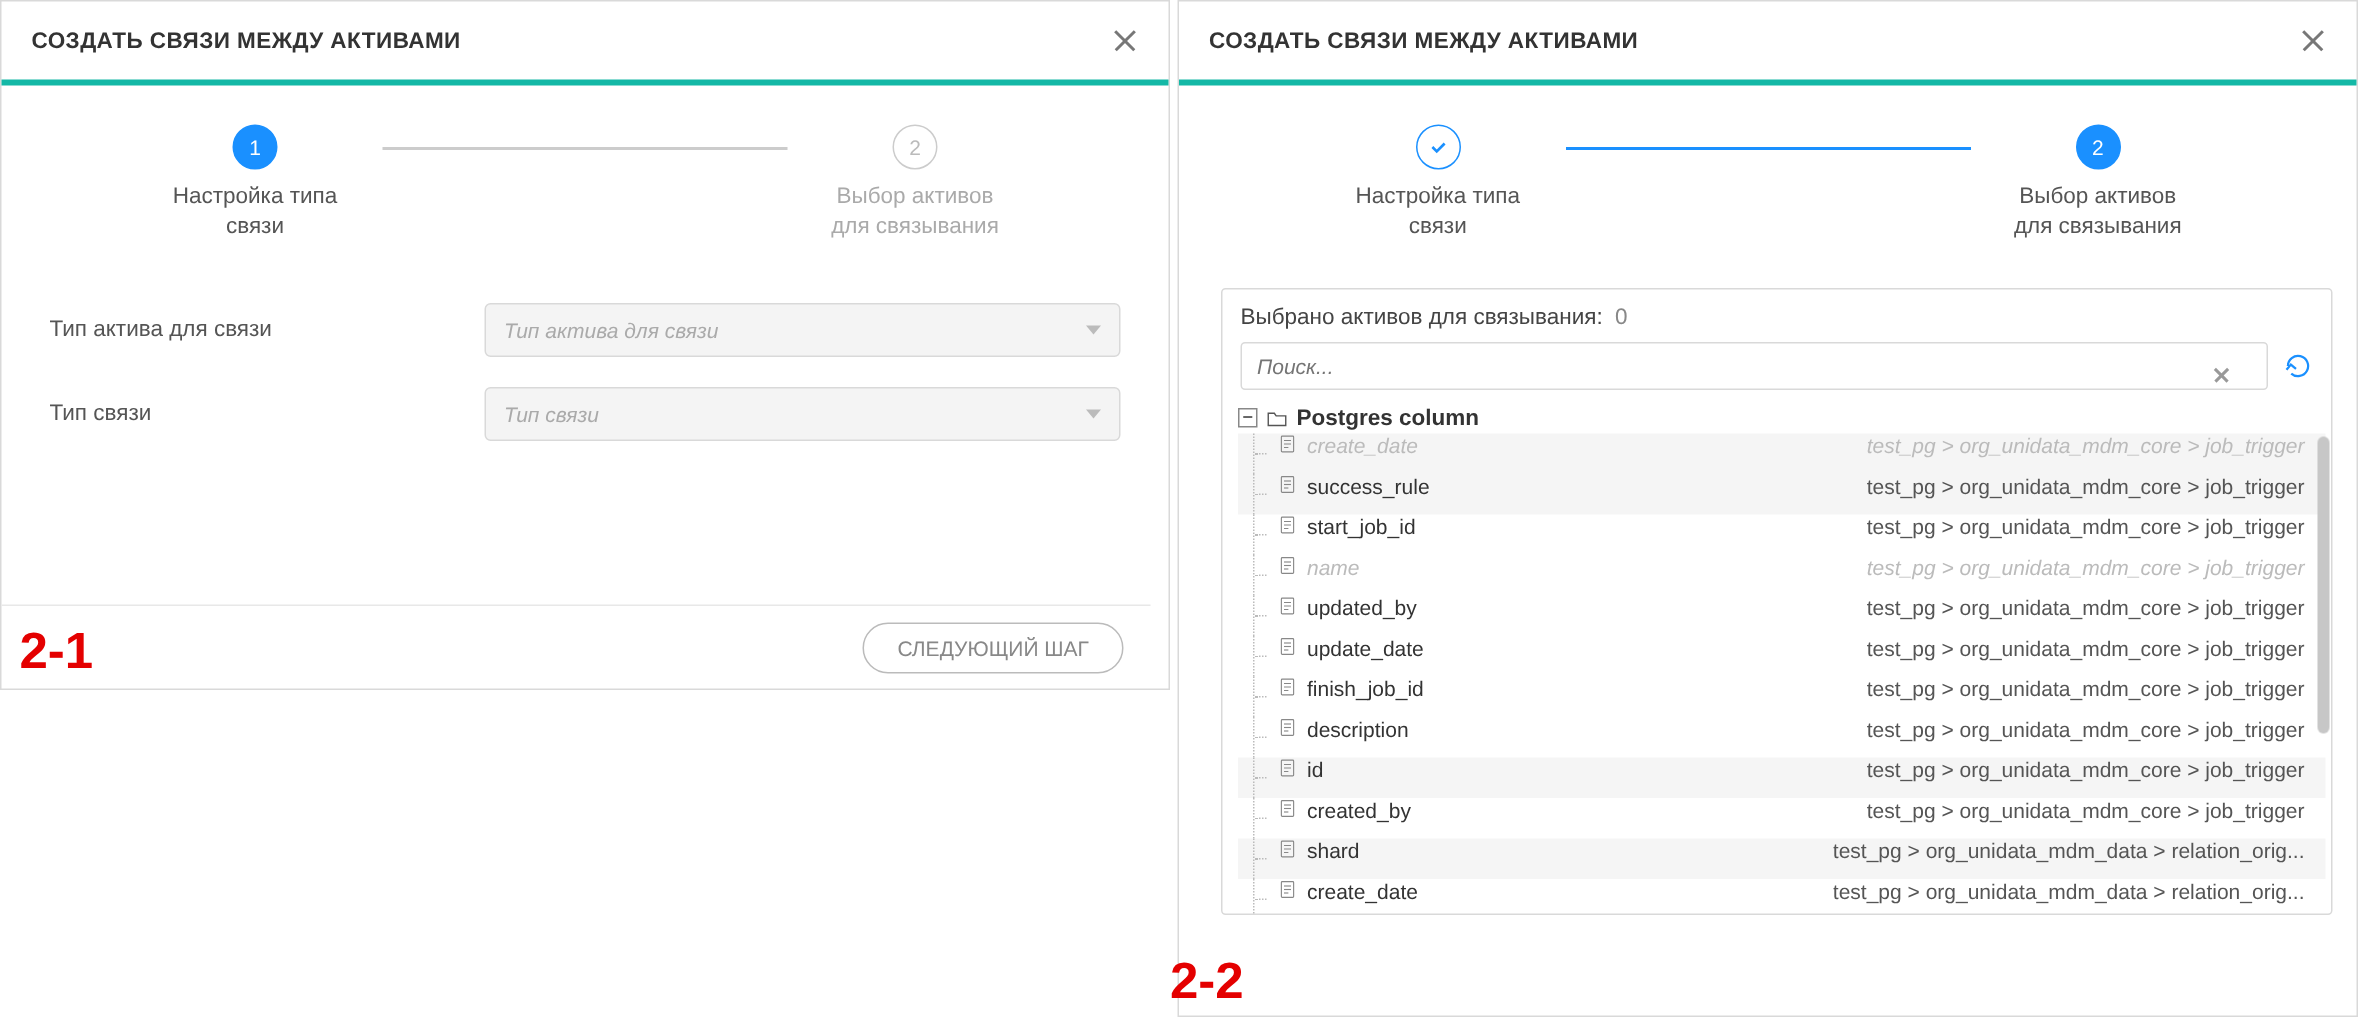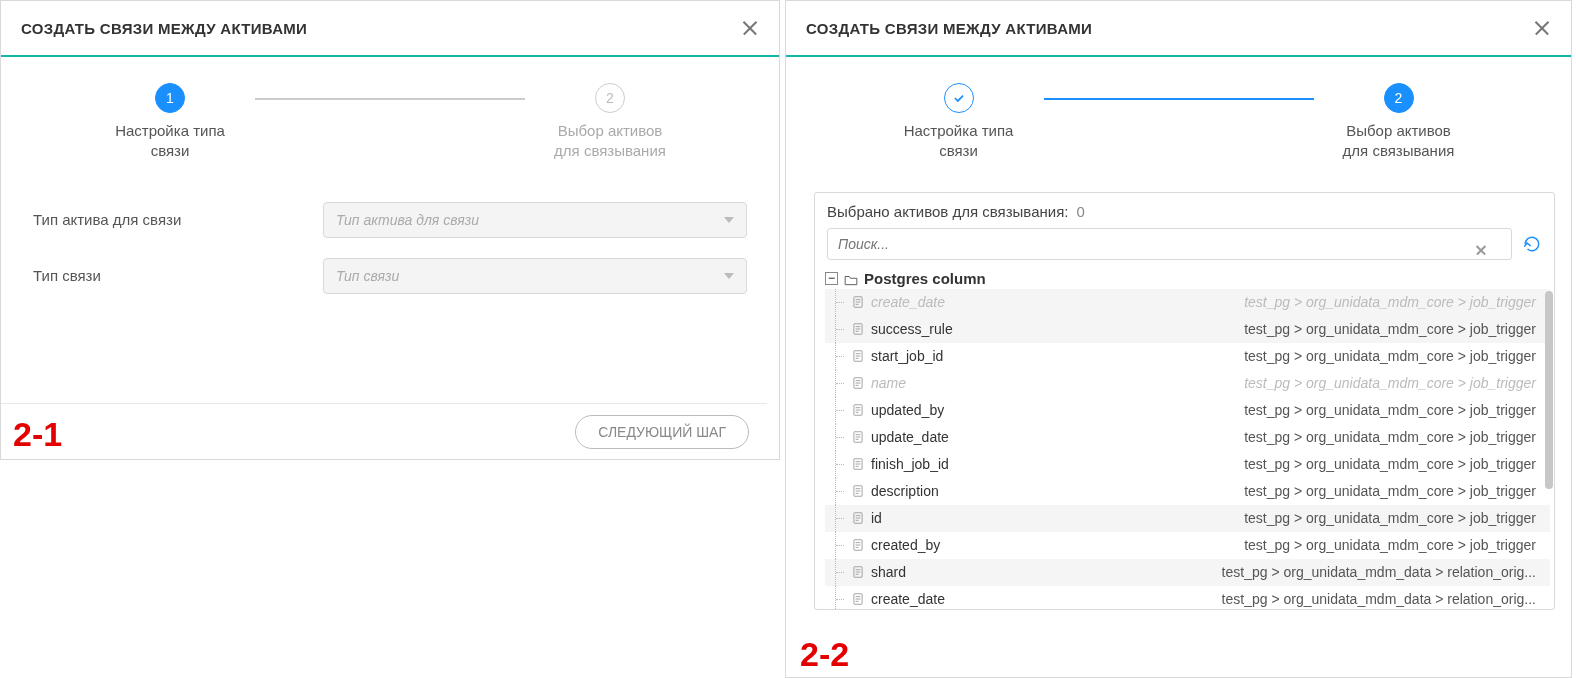--- a/index.html
+++ b/index.html
@@ -1,20 +1,20 @@
 <!DOCTYPE html>
 <html><head>
 <meta charset="utf-8">
 <style>
   *{box-sizing:border-box;margin:0;padding:0;font-family:-apple-system,BlinkMacSystemFont,"Segoe UI",Arial,sans-serif}
   body{background:#fff;width:1576px;height:678px;position:relative}
   .panel{position:absolute;border:1px solid #d9d9d9;background:#fff}
   .panel-left{left:0;top:0;width:780px;height:460px}
   .panel-right{left:785px;top:0;width:787px;height:678px}
-  .hdr{height:56px;border-bottom:2px solid #14b8a6;display:flex;align-items:center;padding:0 20px;color:#333;font-size:15px;font-weight:600;letter-spacing:.3px}
+  .hdr{height:56px;border-bottom:4px solid #14b8a6;display:flex;align-items:center;padding:0 20px;color:#333;font-size:15px;font-weight:600;letter-spacing:.3px}
   .close-x{margin-left:auto;width:18px;height:18px;cursor:pointer;position:relative;color:#666}
   .close-x:before,.close-x:after{content:"";position:absolute;top:50%;left:50%;width:18px;height:1.5px;background:#777}
   .close-x:before{transform:translate(-50%,-50%) rotate(45deg)}
   .close-x:after{transform:translate(-50%,-50%) rotate(-45deg)}
   .steps{display:flex;justify-content:center;gap:0;padding:26px 0 20px}
   .step{display:flex;flex-direction:column;align-items:center;width:170px;text-align:center}
   .step-circ{width:30px;height:30px;border-radius:50%;border:1.5px solid #ccc;color:#bbb;display:flex;align-items:center;justify-content:center;font-size:14px;background:#fff}
   .step-circ.active{background:#1a90ff;border-color:#1a90ff;color:#fff}
   .step-circ.done{border-color:#1a90ff;color:#1a90ff;background:#fff}
   .step-conn{width:270px;height:1.5px;background:#ccc;margin-top:15px}
@@ -24,38 +24,38 @@
   .form-rows{padding:20px 32px}
   .form-row{display:flex;align-items:center;margin-bottom:20px}
   .form-lbl{width:290px;color:#555;font-size:15px}
   .sel{flex:1;height:36px;border:1px solid #d9d9d9;border-radius:4px;background:#f4f4f4;display:flex;align-items:center;padding:0 12px;color:#aaa;font-style:italic;font-size:14px;position:relative}
   .sel:after{content:"";position:absolute;right:12px;top:14px;border-left:5px solid transparent;border-right:5px solid transparent;border-top:6px solid #bbb}
   .ftr{position:absolute;left:0;right:12px;bottom:0;height:56px;border-top:1px solid #e8e8e8;display:flex;align-items:center;justify-content:flex-end;padding:0 18px}
   .btn-outline{border:1.5px solid #bbb;color:#888;background:#fff;border-radius:18px;height:34px;padding:0 22px;font-size:14px;cursor:pointer}
   .btn-solid{border:none;background:#b7b7b7;color:#fff;border-radius:18px;height:34px;padding:0 22px;font-size:14px;cursor:pointer}
   .annot{position:absolute;color:#e40000;font-size:34px;font-weight:700}
   .annot.a1{left:13px;top:415px}
-  .annot.a2{left:800px;top:635px}
+  .annot.a2{left:780px;top:635px}
   .asset-box{margin:10px 16px 0 28px;border:1px solid #d9d9d9;border-radius:3px;padding:10px 0 0 0;height:418px;display:flex;flex-direction:column;position:relative}
   .asset-title{padding:0 12px 8px;font-size:15px;color:#444}
   .asset-title .num{color:#888;margin-left:4px}
   .search-wrap{display:flex;align-items:center;padding:0 12px 8px;gap:10px}
   .search-inp{flex:1;height:32px;border:1px solid #d9d9d9;border-radius:3px;padding:0 30px 0 10px;font-size:14px;font-style:italic;color:#aaa;position:relative}
   .search-clear{position:absolute;right:66px;top:50px;color:#999;width:14px;height:14px;cursor:pointer}
   .search-clear:before,.search-clear:after{content:"";position:absolute;top:50%;left:50%;width:12px;height:1.5px;background:#999}
   .search-clear:before{transform:translate(-50%,-50%) rotate(45deg)}
   .search-clear:after{transform:translate(-50%,-50%) rotate(-45deg)}
   .refresh{width:20px;height:20px;cursor:pointer;color:#1a90ff;display:flex;align-items:center;justify-content:center}
   .refresh svg{width:18px;height:18px}
   .tree{flex:1;overflow-y:auto;padding:0 4px 6px 10px;position:relative}
   .tree-root{display:flex;align-items:center;gap:6px;font-weight:700;font-size:15px;color:#333;padding:2px 0}
   .toggle{width:13px;height:13px;border:1px solid #888;display:flex;align-items:center;justify-content:center;font-size:12px;line-height:1;color:#666;cursor:pointer;background:#fff}
   .folder-ico{width:14px;height:12px;display:inline-block}
   .folder-ico svg{width:14px;height:12px}
-  .tree-row{display:flex;align-items:center;height:27px;font-size:14px;padding-left:26px;position:relative}
+  .tree-row{display:flex;height:27px;font-size:14px;padding-left:26px;position:relative}
   .tree-row:before{content:"";position:absolute;left:10px;top:0;bottom:0;border-left:1px dotted #bbb}
   .tree-row .tick{width:8px;height:1px;border-top:1px dotted #bbb;position:absolute;left:11px;top:50%}
   .tree-row.stripe{background:#f5f5f5}
   .tree-row.disabled .nm,.tree-row.disabled .path{color:#bbb;font-style:italic}
   .file-ico{width:14px;height:14px;margin-right:6px;flex:none}
   .file-ico svg{width:14px;height:14px;fill:none;stroke:#888;stroke-width:1.3}
   .nm{color:#333}
   .path{margin-left:auto;color:#555;padding-right:14px;white-space:nowrap;overflow:hidden;text-overflow:ellipsis;max-width:380px}
   .vscroll{position:absolute;right:1px;top:98px;width:8px;height:198px;background:#c7c7c7;border-radius:4px}
 </style>

